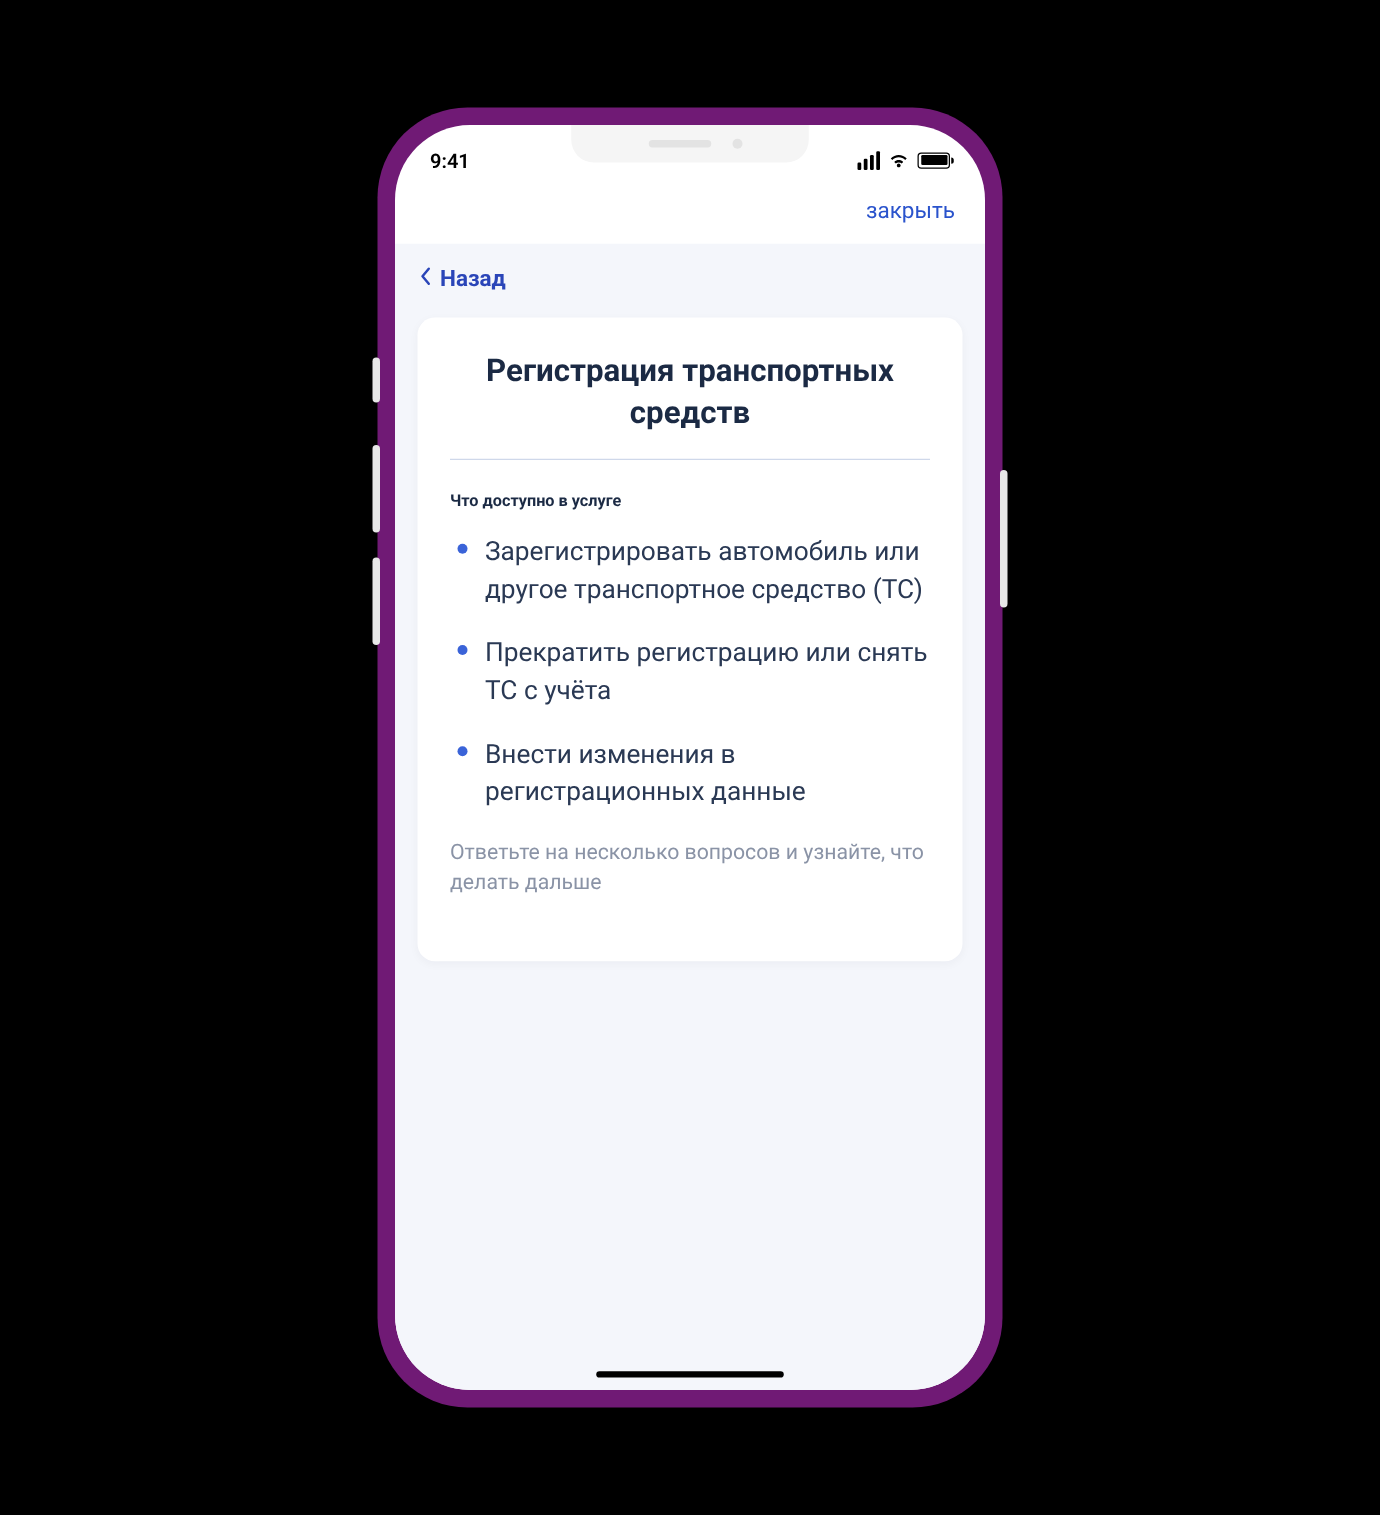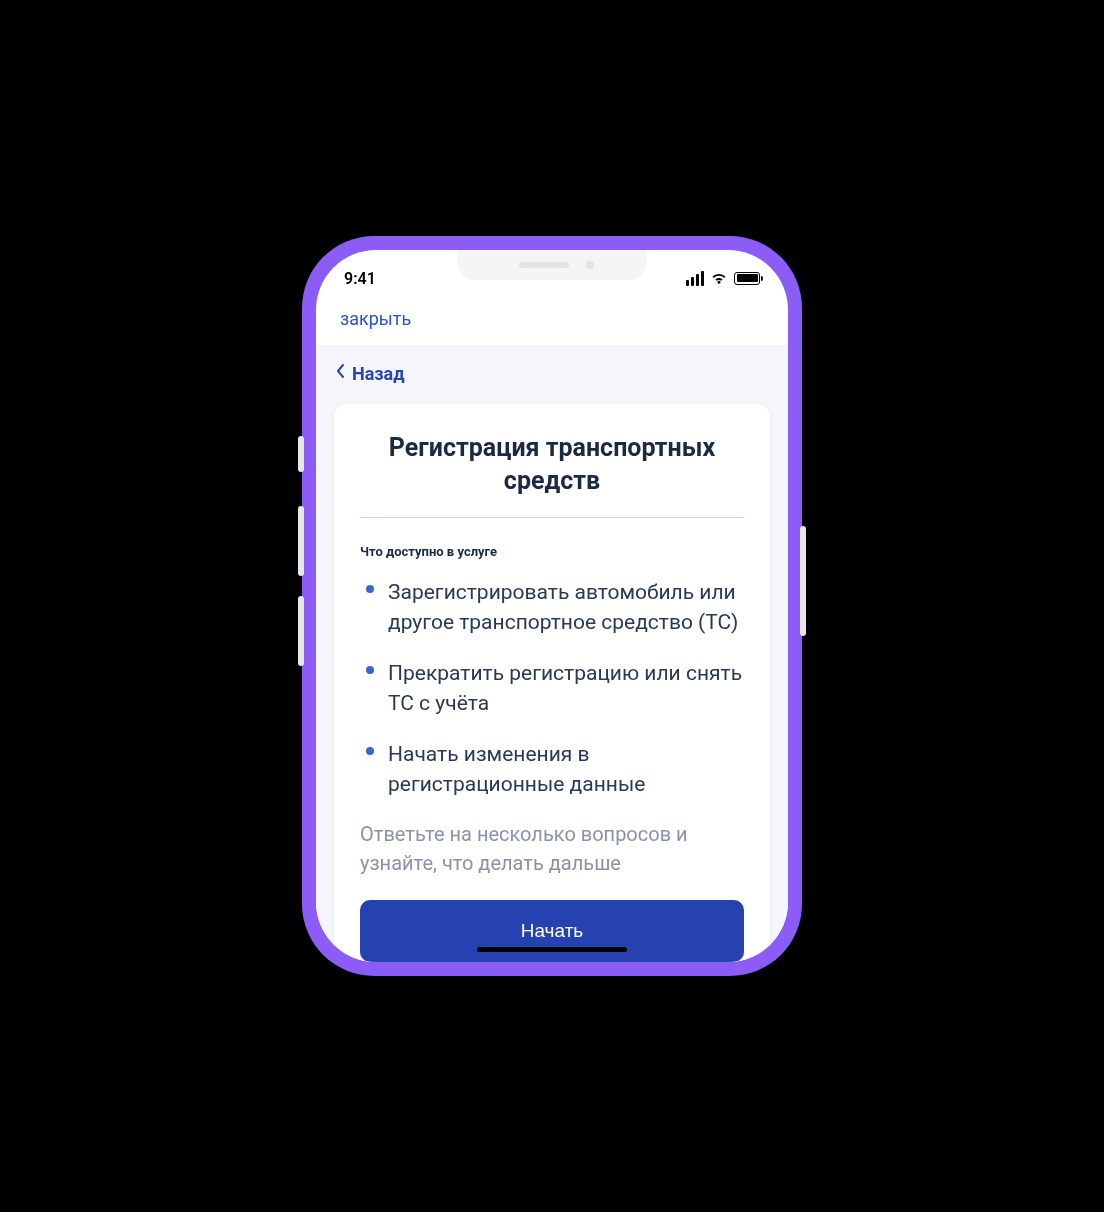--- a/index.html
+++ b/index.html
@@ -10,22 +10,22 @@
     font-family: -apple-system, BlinkMacSystemFont, 'Segoe UI', Roboto, Helvetica, Arial, sans-serif;
     display: flex;
     align-items: center;
     justify-content: center;
   }
   .device-shadow {
     filter: drop-shadow(30px 40px 40px rgba(0,0,0,0.45));
   }
   .phone-frame {
     width: 500px;
-    height: 740px;
-    background: #8b5cf6;
+    height: 1040px;
+    background: #701a75;
     border-radius: 72px;
     padding: 14px;
     position: relative;
   }
   .side-btn {
     position: absolute;
     background: #e8e8e8;
     border-radius: 4px;
   }
   .side-left-1 { left: -4px; top: 200px; width: 6px; height: 36px; }
@@ -87,21 +87,21 @@
   .battery {
     width:26px; height:13px; border:1.5px solid #000; border-radius:3px;
     position:relative; padding:1.5px;
   }
   .battery::after {
     content:""; position:absolute; right:-4px; top:3px; width:2.5px; height:5px;
     background:#000; border-radius:0 2px 2px 0;
   }
   .battery-fill { width:100%; height:100%; background:#000; border-radius:1px; }
   .top-actions {
-    display:flex; padding:10px 24px 16px;
+    display:flex; justify-content:flex-end; padding:10px 24px 16px;
   }
   .close-link {
     color:#2a53cc; font-size:18px; cursor:pointer;
   }
   .content-area {
     flex:1; background:#f4f6fb; overflow:auto;
   }
   .back-row {
     display:flex; align-items:flex-start; gap:6px;
     padding:18px 20px 14px;
@@ -128,21 +128,21 @@
   .bullets li {
     display:flex; align-items:flex-start; gap:14px;
     font-size:21px; line-height:1.45; color:#2a3954; margin-bottom:20px;
     padding-left:6px;
   }
   .dot {
     width:8px; height:8px; border-radius:50%; background:#3a63d8;
     flex-shrink:0; margin-top:8px;
   }
   .hint {
-    font-size:20px; line-height:1.45; color:#8a93a6; margin:10px 0 22px;
+    font-size:17px; line-height:1.45; color:#8a93a6; margin:10px 0 22px;
   }
   .primary-btn {
     width:100%; background:#2641b0; color:#fff; border:none;
     border-radius:10px; padding:20px; font-size:19px; cursor:pointer;
   }
   .home-indicator {
     position:absolute; bottom:10px; left:50%; transform:translateX(-50%);
     width:150px; height:5px; background:#000; border-radius:3px;
   }
 </style>
@@ -200,24 +200,23 @@
           <li>
             <span class="dot"></span>
             <span>Зарегистрировать автомобиль или другое транспортное средство (ТС)</span>
           </li>
           <li>
             <span class="dot"></span>
             <span>Прекратить регистрацию или снять ТС с учёта</span>
           </li>
           <li>
             <span class="dot"></span>
-            <span>Начать изменения в регистрационные данные</span>
+            <span>Внести изменения в регистрационных данные</span>
           </li>
         </ul>
         <div class="hint">Ответьте на несколько вопросов и узнайте, что делать дальше</div>
-        <button class="primary-btn">Начать</button>
       </div>
     </div>
 
     <div class="home-indicator"></div>
   </div>
 </div>
 </div>
 
 </body></html>

